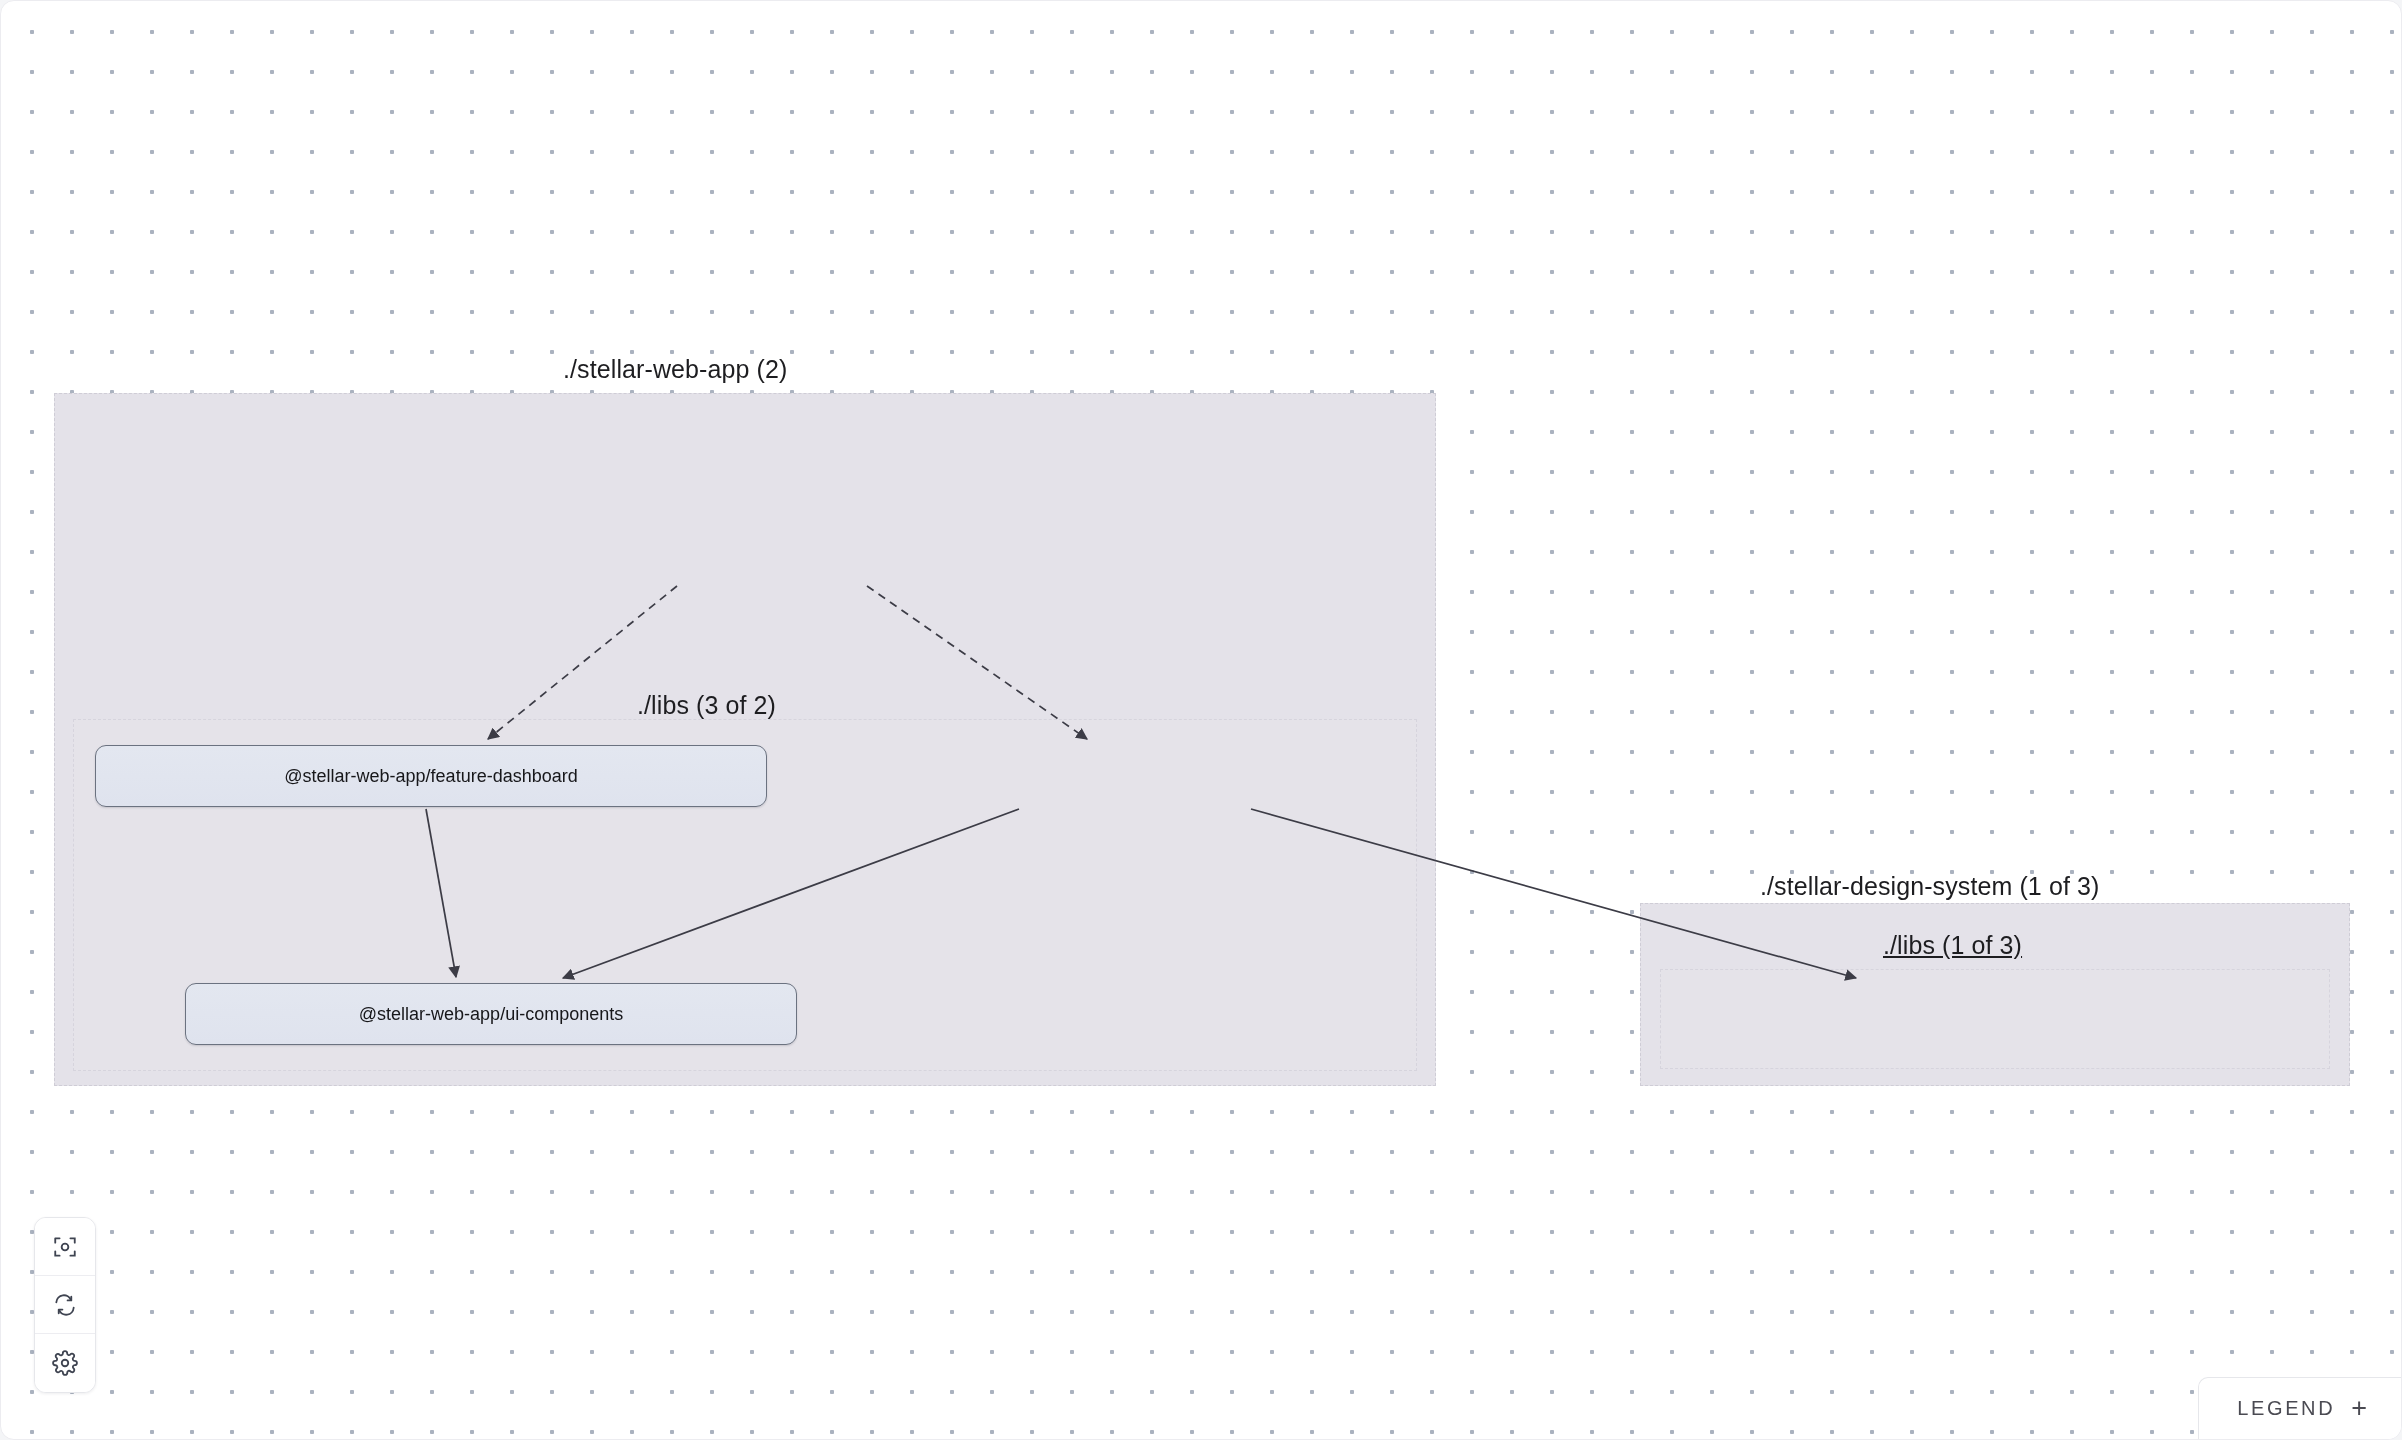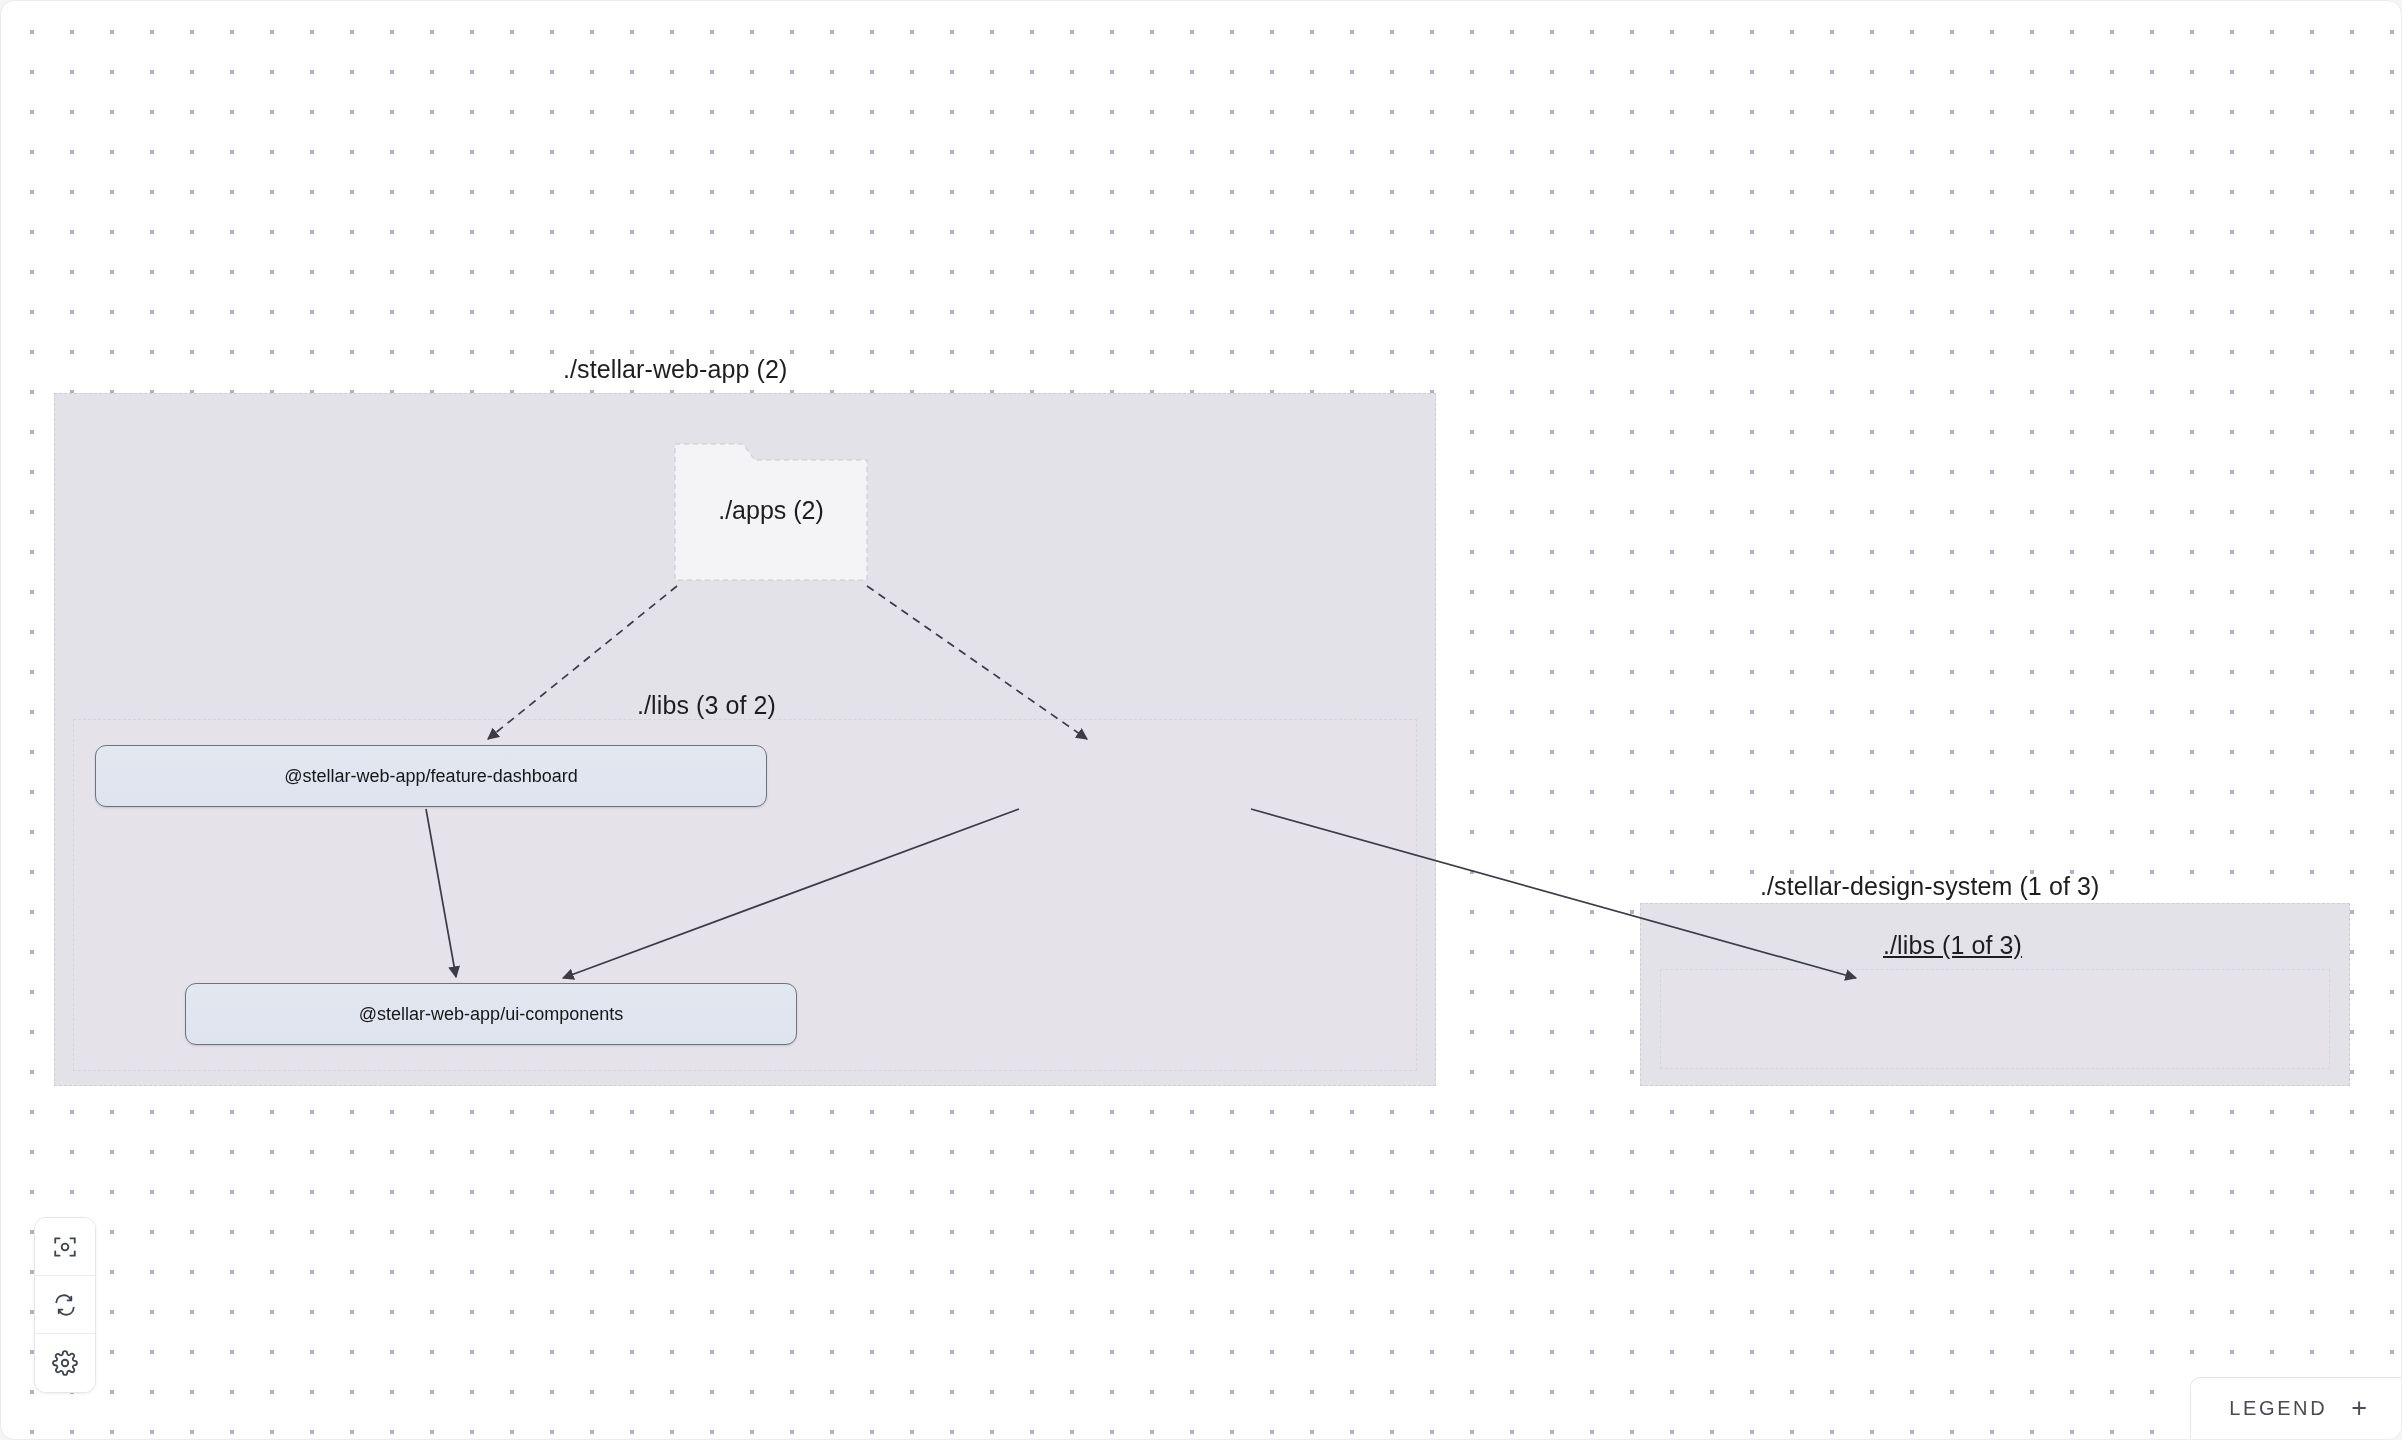--- a/index.html
+++ b/index.html
@@ -123,21 +123,21 @@
 
   
   #legend {
     position: absolute;
     right: 0px;
     bottom: 0px;
     height: 62px;
     padding: 0 34px 0 38px;
     display: flex;
     align-items: center;
-    gap: 24px;
+    gap: 16px;
     background: #ffffff;
     border-top: 1px solid #e6e7eb;
     border-left: 1px solid #e6e7eb;
     border-top-left-radius: 10px;
     z-index: 20;
     cursor: pointer;
   }
   #legend .legend-text {
     font-size: 20px;
     letter-spacing: 2.6px;
@@ -160,26 +160,20 @@
 
   <div class="group-inner" style="left:72px; top:718px; width:1344px; height:352px;"></div>
   <div class="group-label" style="left:636px; top:690px;">./libs (3 of 2)</div>
 
   <div class="group" style="left:1639px; top:902px; width:710px; height:183px;"></div>
   <div class="group-label" style="left:1759px; top:871px;">./stellar-design-system (1 of 3)</div>
 
   <div class="group-inner" style="left:1659px; top:968px; width:670px; height:100px;"></div>
   <div class="group-label" style="left:1882px; top:930px;text-decoration:underline;">./libs (1 of 3)</div>
 
-  <div class="folder" style="left:670px; top:435px; width:200px; height:148px;">
-    <svg class="folder-shape" viewBox="0 0 200 148" preserveAspectRatio="none">
-      <path d="M4,8 L 72,8 L 84,24 L 196,24 L 196,144 L 4,144 Z" fill="#f4f4f7" stroke="#d3d1db" stroke-width="1.5" stroke-dasharray="5 4"></path>
-    </svg>
-    <div class="folder-label" style="top:60px;">./apps (2)</div>
-  </div>
 
   <svg id="edges" viewBox="0 0 2402 1440">
     <defs>
       <marker id="arrow" viewBox="0 0 10 10" refX="9" refY="5" markerWidth="7" markerHeight="7" orient="auto-start-reverse">
         <path d="M 0 0 L 10 5 L 0 10 z" fill="#3c3c46"></path>
       </marker>
     </defs>
 
     <path d="M 676,585 L 487,738" fill="none" stroke="#3c3c46" stroke-width="1.7" stroke-dasharray="8 6" marker-end="url(#arrow)"></path>
 

